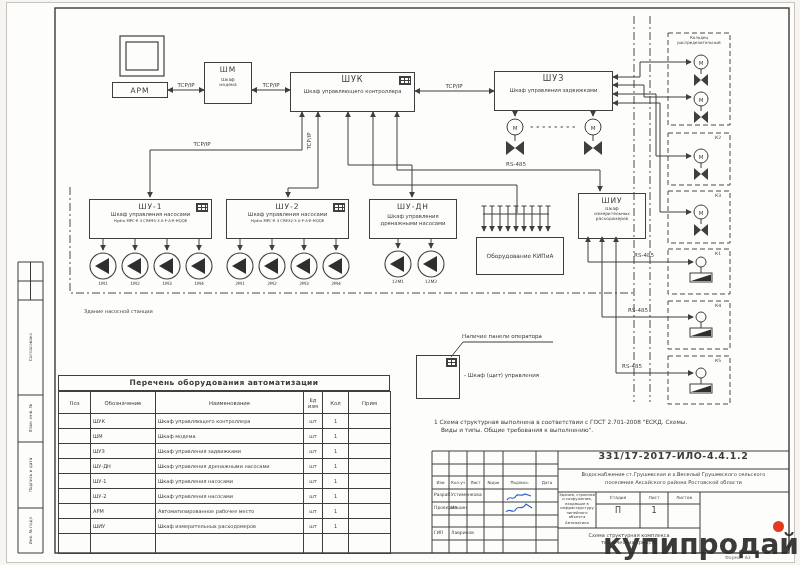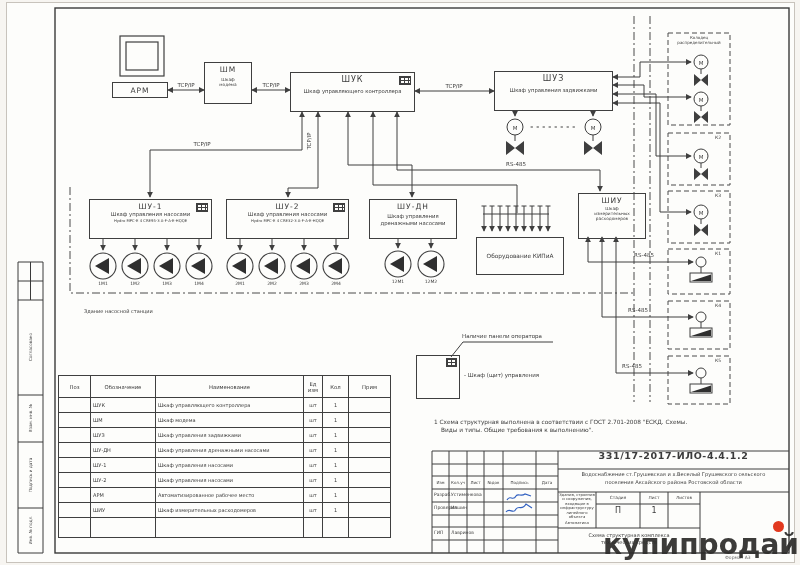--- a/index.html
+++ b/index.html
@@ -329,20 +329,21 @@
   <span class="ab lbl tiny" style="left:710px;top:135px;width:16px;">К2</span>
   <span class="ab lbl tiny" style="left:710px;top:193px;width:16px;">К3</span>
   <span class="ab lbl tiny" style="left:710px;top:251px;width:16px;">К1</span>
   <span class="ab lbl tiny" style="left:710px;top:303px;width:16px;">К4</span>
   <span class="ab lbl tiny" style="left:710px;top:358px;width:16px;">К5</span>
 
   <span class="ab" style="left:434px;top:419px;font-size:5.8px;">1 Схема структурная выполнена в соответствии с ГОСТ 2.701-2008 "ЕСКД. Схемы.</span>
   <span class="ab" style="left:441px;top:427px;font-size:5.8px;">Виды и типы. Общие требования к выполнению".</span>
 
   <div id="eqtbl" class="ab">
+    <div class="ttl">Перечень оборудования автоматизации</div>
     <table>
       <colgroup>
           <col style="width:32px">
           <col style="width:65px">
           <col style="width:148px">
           <col style="width:19px">
           <col style="width:26px">
           <col style="width:42px">
         </colgroup>
       <tbody>

